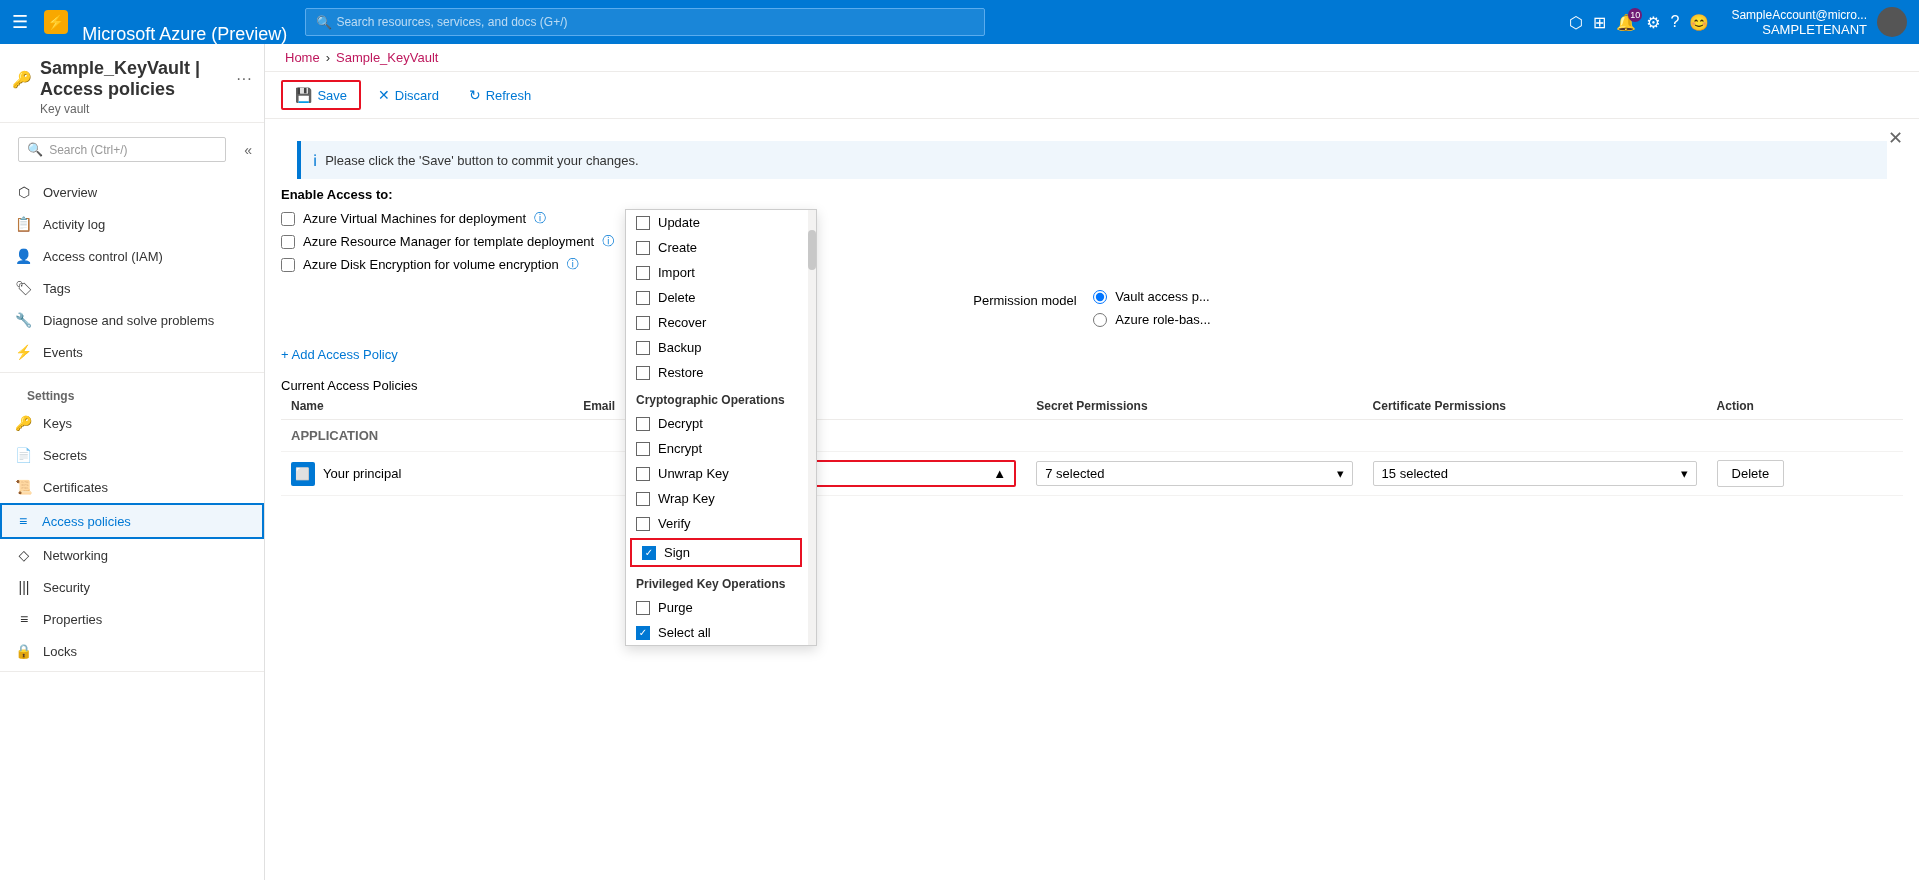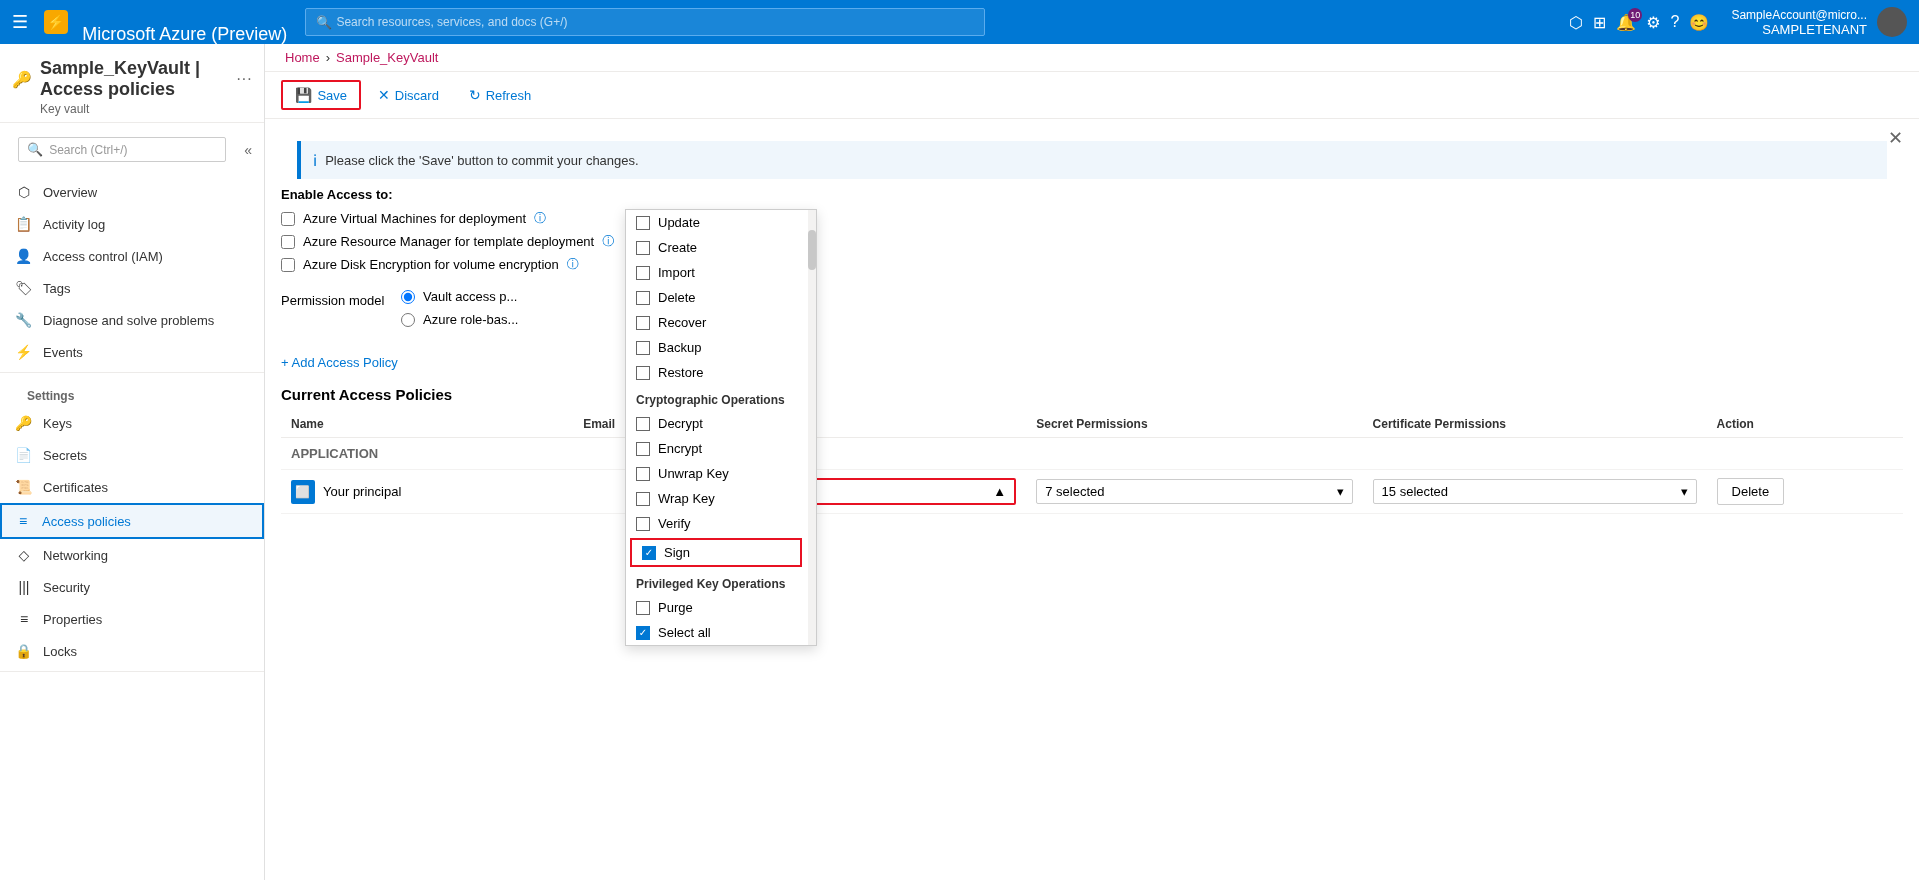--- a/index.html
+++ b/index.html
@@ -135,29 +135,29 @@
     .form-area { padding: 10px 16px; overflow-y: auto; flex: 1; position: relative; }
 
     .enable-access { margin-bottom: 16px; }
     .enable-access label { display: block; font-size: 13px; font-weight: 600; margin-bottom: 8px; }
     .checkbox-row { display: flex; align-items: center; gap: 8px; margin-bottom: 6px; font-size: 13px; }
     .checkbox-row input[type=checkbox] { width: 14px; height: 14px; }
     .info-circle { color: #0078d4; font-size: 12px; cursor: pointer; }
     .radio-row { display: flex; align-items: center; gap: 8px; margin-bottom: 4px; font-size: 13px; }
     .radio-row input[type=radio] { width: 14px; height: 14px; }
 
-    .model-row { display: flex; align-items: flex-start; gap: 0; margin-bottom: 24px; }
+    .model-row { display: flex; align-items: flex-start; gap: 0; margin-bottom: 16px; justify-content: center; }
     .model-label { font-size: 13px; min-width: 120px; padding-top: 4px; }
     .model-options { display: flex; flex-direction: column; gap: 4px; }
 
     .add-policy-link { color: #0078d4; cursor: pointer; font-size: 13px; margin-bottom: 16px; }
 
     
     .table-section { margin-top: 8px; }
-    .table-header { font-size: 15px; font-weight: 700; margin-bottom: 8px; }
+    .table-header { font-size: 13px; font-weight: 400; }
     .policies-table { width: 100%; border-collapse: collapse; }
     .policies-table th {
       text-align: left; padding: 6px 10px;
       font-size: 12px; font-weight: 600; color: #333;
       border-bottom: 1px solid #edebe9;
     }
     .policies-table td {
       padding: 8px 10px; font-size: 13px; border-bottom: 1px solid #f3f2f1;
       vertical-align: middle;
     }

